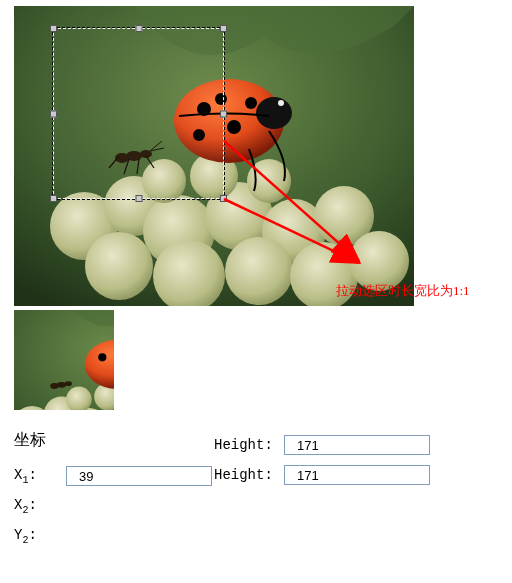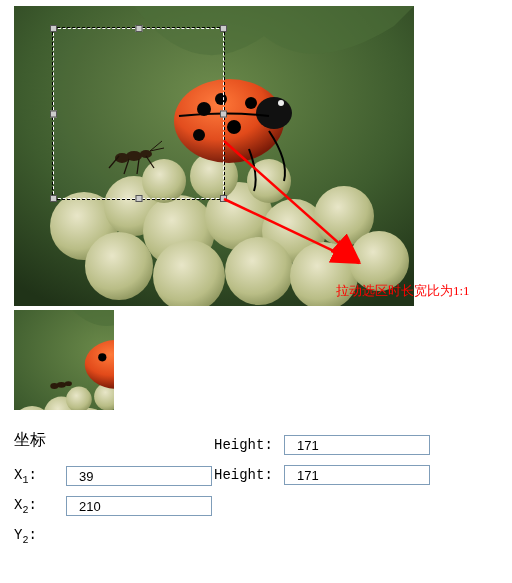--- a/index.html
+++ b/index.html
@@ -208,21 +208,20 @@
 <div class="form-area">
   <div class="cols">
     <div class="col-left">
       <div class="heading">坐标</div>
       <div class="row">
         <span class="lbl"><span>X</span><sub>1</sub><span>:</span></span>
         <input type="text" value="39" style="">
       </div>
       <div class="row">
         <span class="lbl"><span>X</span><sub>2</sub><span>:</span></span>
-        <input type="text" value="210" style="">
       </div>
       <div class="row">
         <span class="lbl"><span>Y</span><sub>2</sub><span>:</span></span>
       </div>
     </div>
     <div class="col-right">
       <div class="row">
         <span class="lbl">Height:</span>
         <input type="text" value="171" style="">
       </div>

